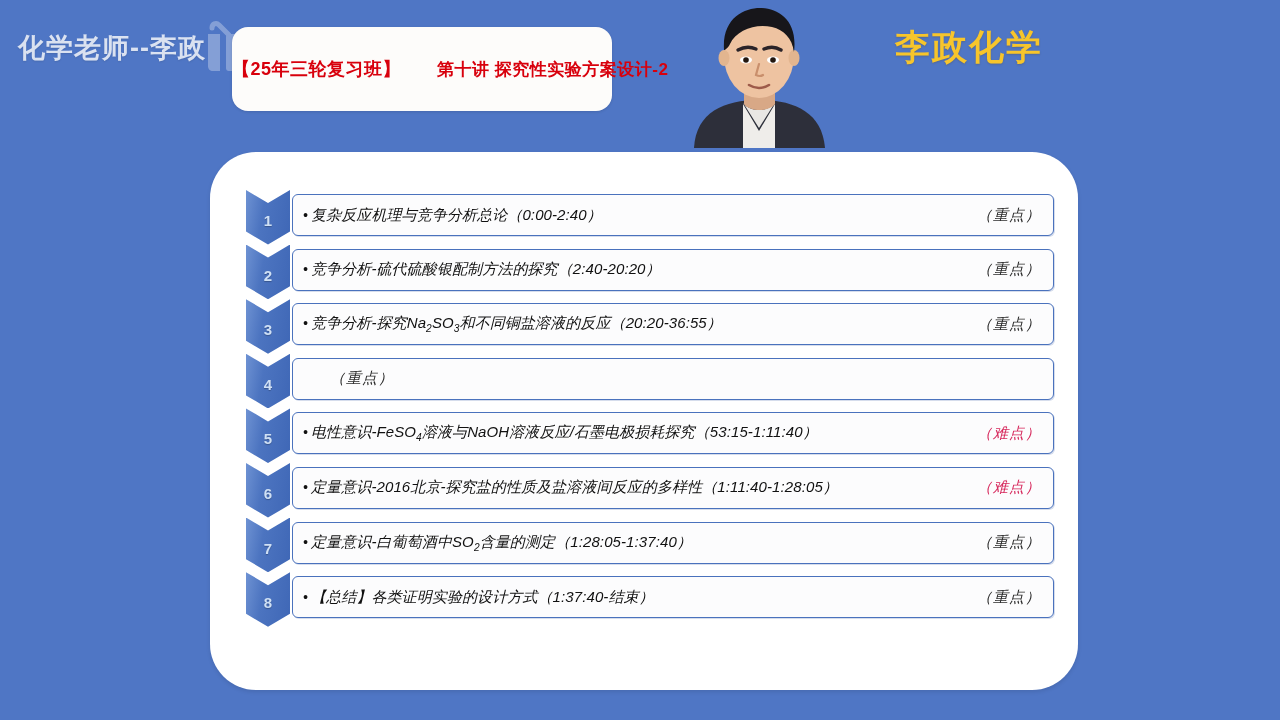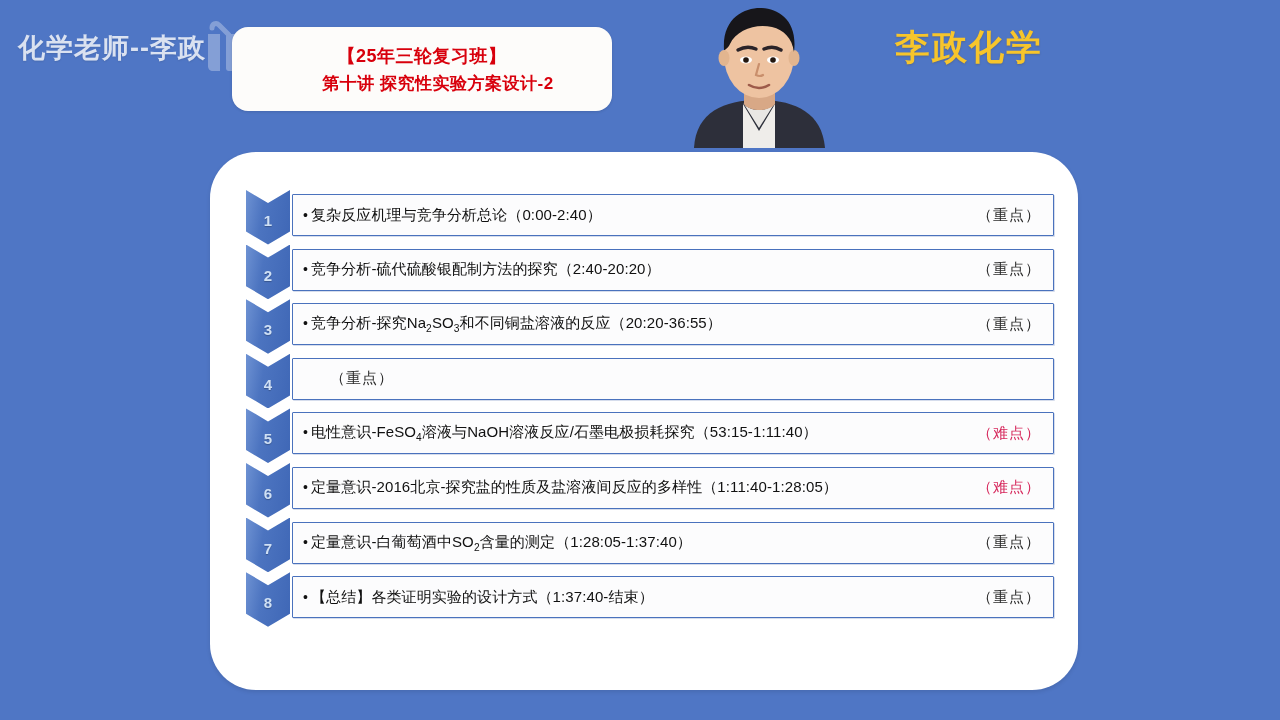--- a/index.html
+++ b/index.html
@@ -24,22 +24,22 @@
     width:110px; height:56px;
     opacity:.30;
   }
 
   #title-card{
     position:absolute; left:232px; top:27px;
     width:380px; height:84px;
     background:#fdfcfa;
     border-radius:16px;
     box-shadow:0 1px 3px rgba(0,0,0,.12);
-    display:flex; flex-direction:column;
-    align-items:center; justify-content:center;
+    display:flex; flex-direction:row;
+    align-items:center; justify-content:flex-start;
     gap:4px;
     z-index:3;
   }
   #title-card .line{
     color:#d8000c; font-weight:700; font-size:18px;
     letter-spacing:.5px; white-space:nowrap;
   }
   #title-card .line2{ font-size:17px;margin-left:32px; }
 
   #teacher-photo{
@@ -105,25 +105,26 @@
   }
 
   
   .box{
     flex:1 1 auto;
     height:42px;
     margin-top:4px;
     margin-left:2px;
     background:#fcfcfd;
     border:1px solid #4a72bd;
-    border-radius:1px;
+    border-radius:6px;
     display:flex;
     align-items:center;
     padding:0 12px 0 10px;
     box-shadow:1px 1px 0 rgba(90,120,180,.25);
+    font-style:italic;
   }
   .box .txt{
     flex:1 1 auto;
     font-size:15px;
     color:#111;
     white-space:nowrap;
     letter-spacing:.1px;
   }
   .box .txt .bullet{ margin-right:3px; font-size:14px; }
   .box .txt sub{ font-size:.68em; }

